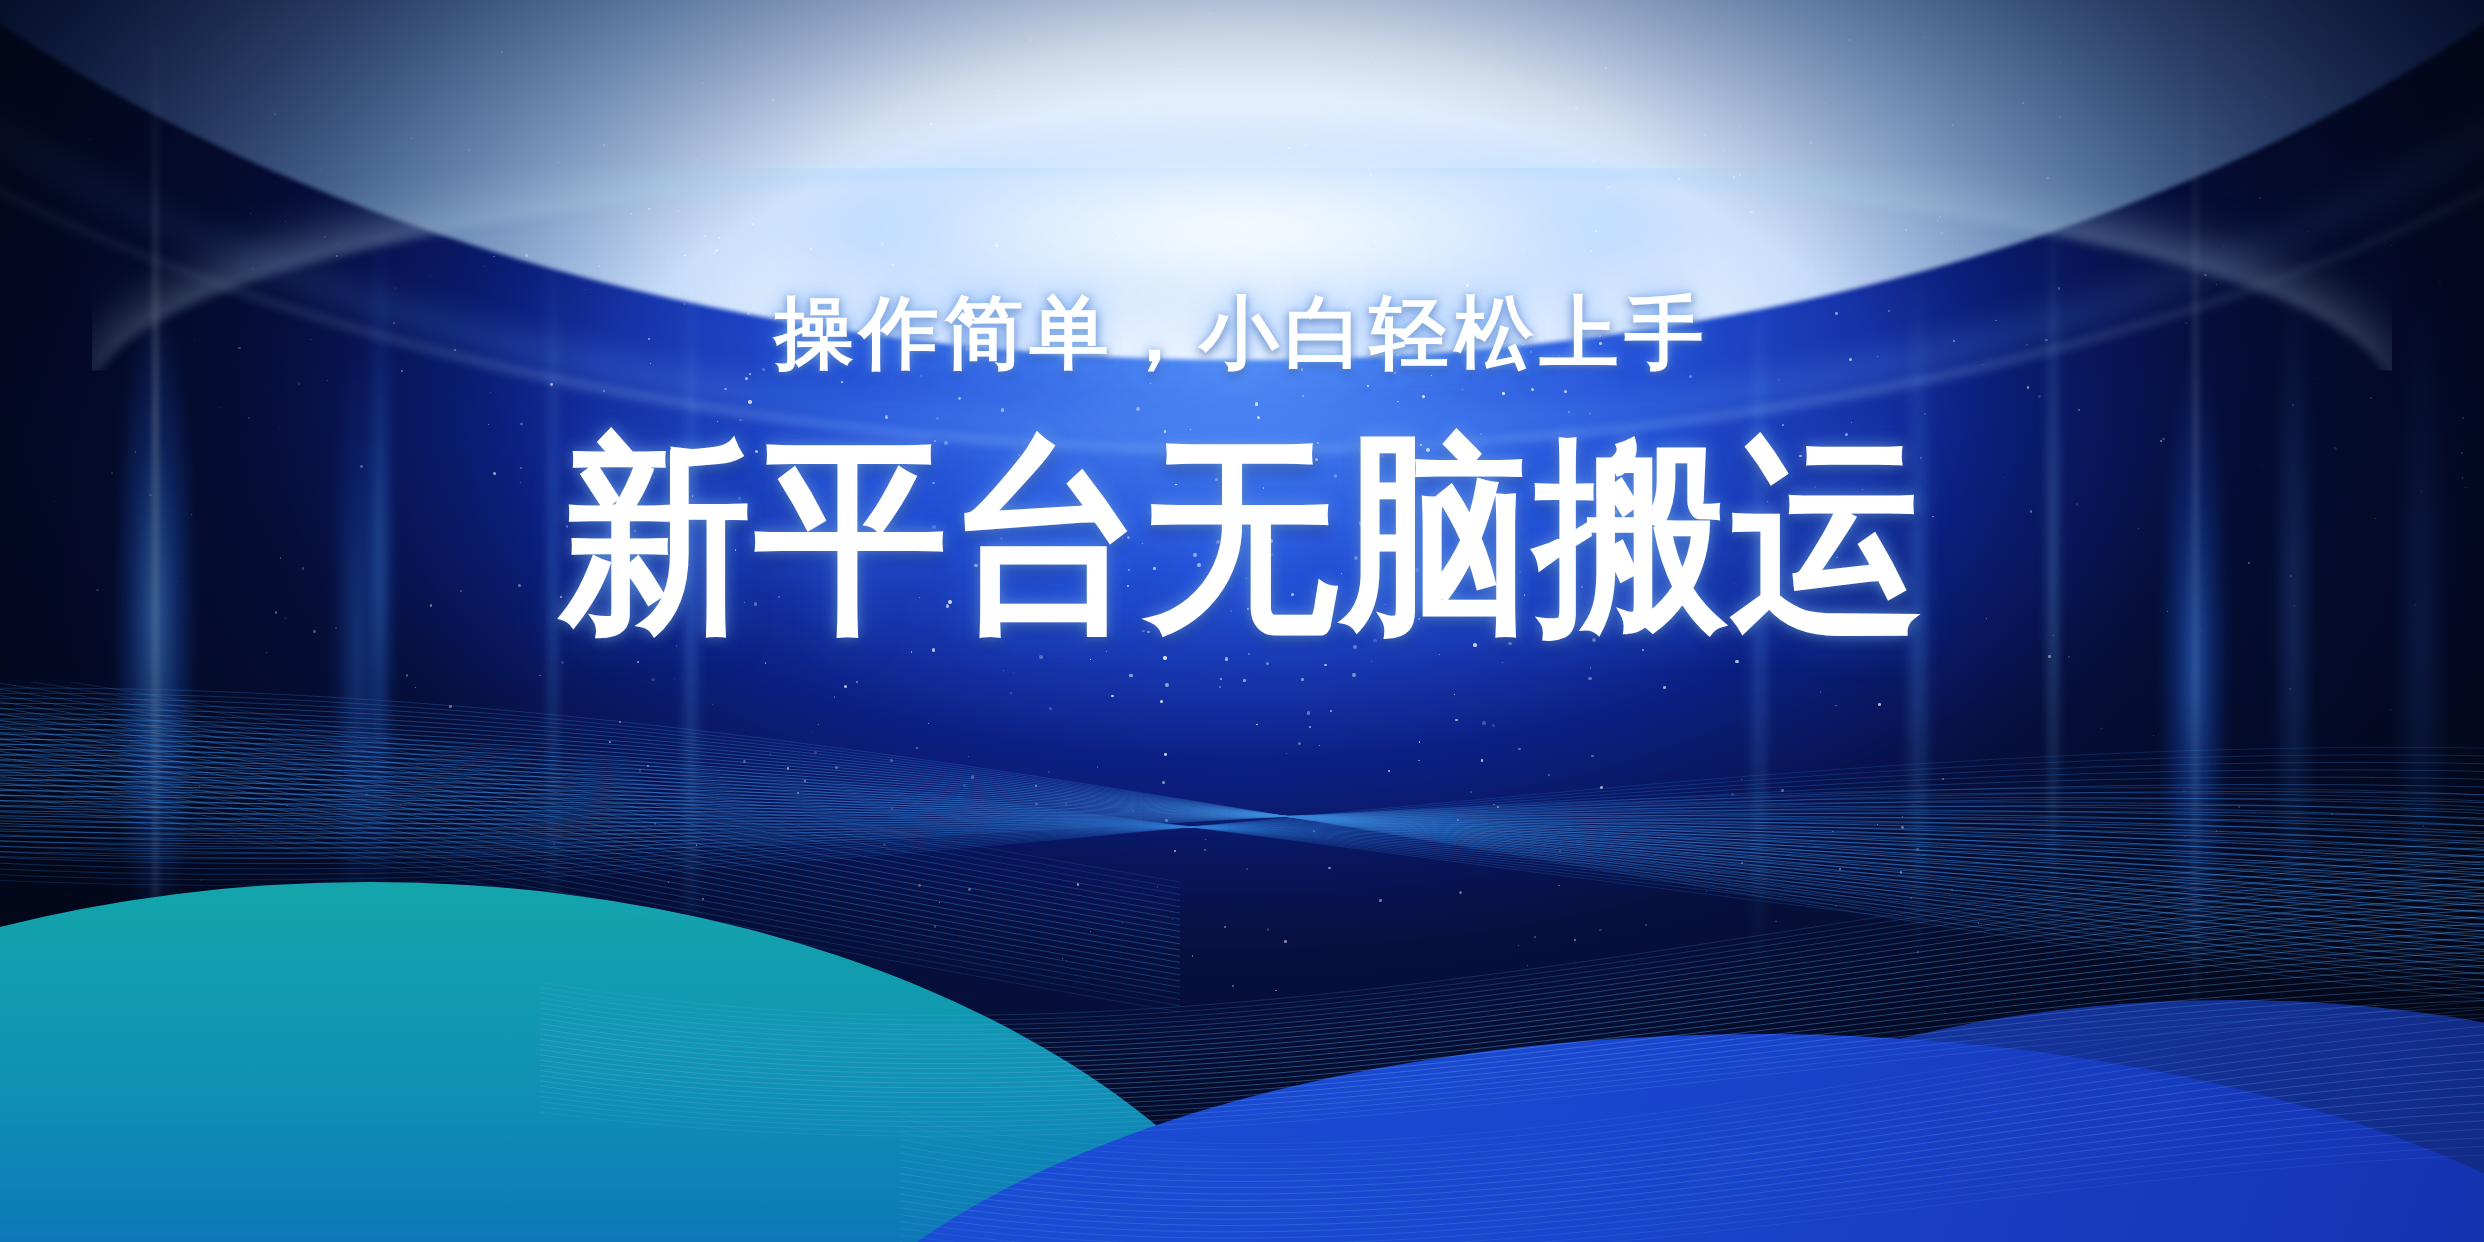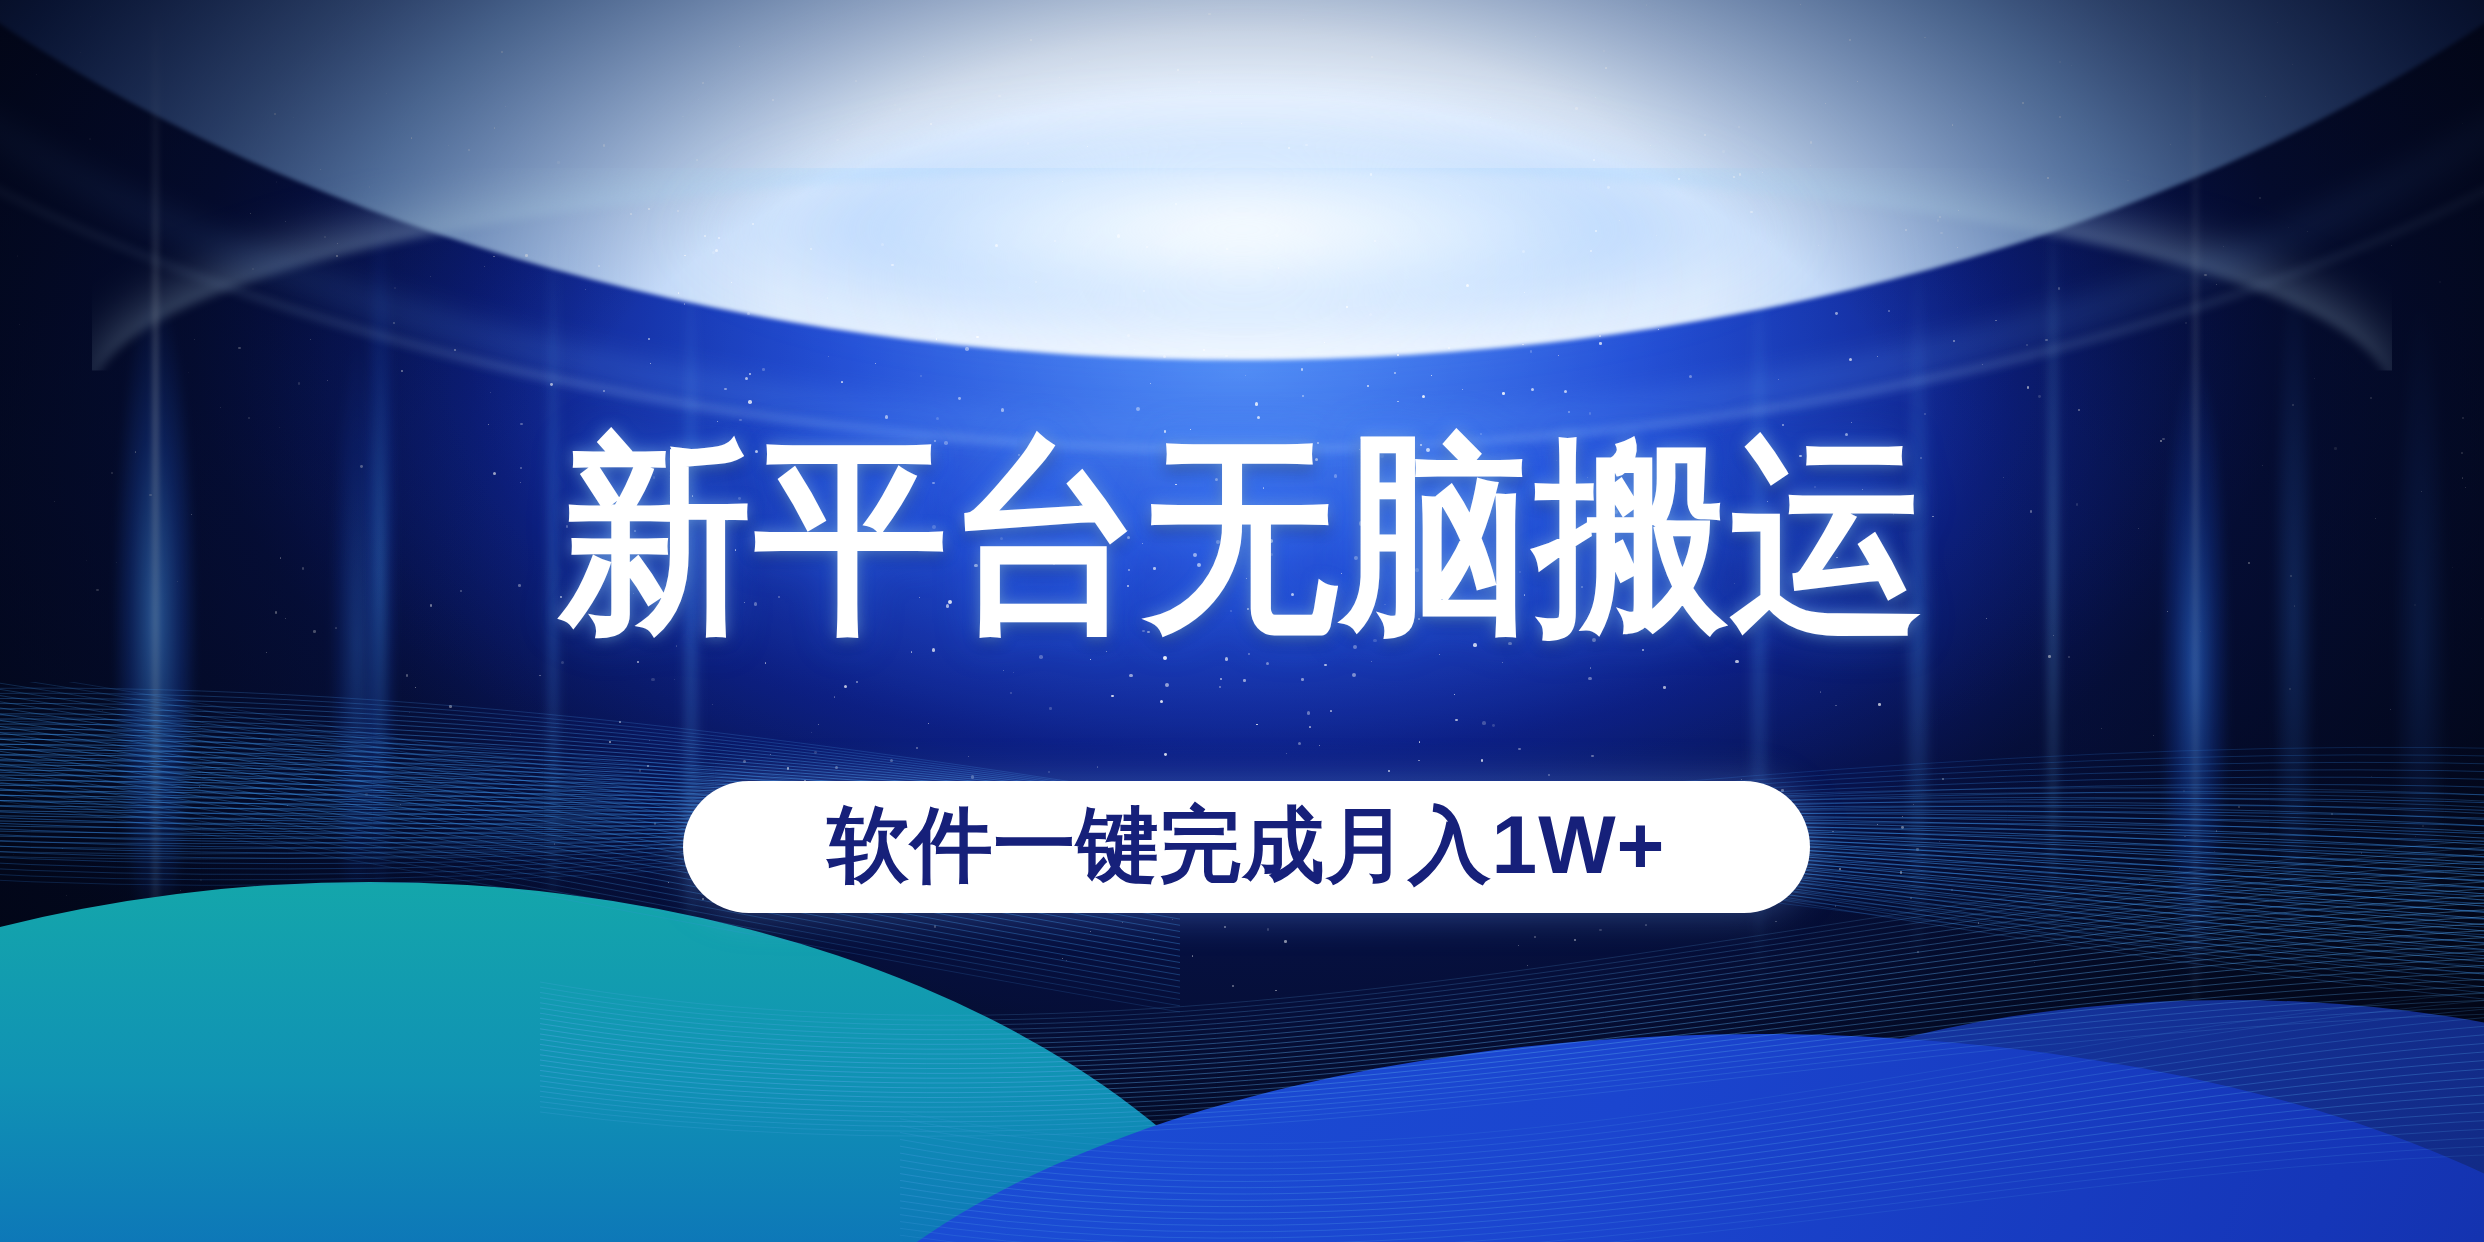--- a/index.html
+++ b/index.html
@@ -1033,20 +1033,18 @@
         <path d="M 900 518.9 C 1467.6 608.4, 2035.2 425.8, 2620 416.3" fill="none" stroke="#4fa0e6" stroke-width="1" opacity="0.291"></path>
         <path d="M 900 525.8 C 1467.6 613.7, 2035.2 433.2, 2620 425.3" fill="none" stroke="#4fa0e6" stroke-width="1" opacity="0.273"></path>
         <path d="M 900 532.6 C 1467.6 618.9, 2035.2 440.5, 2620 434.2" fill="none" stroke="#4fa0e6" stroke-width="1" opacity="0.252"></path>
         <path d="M 900 539.5 C 1467.6 624.2, 2035.2 447.9, 2620 443.2" fill="none" stroke="#4fa0e6" stroke-width="1" opacity="0.228"></path>
         <path d="M 900 546.3 C 1467.6 629.5, 2035.2 455.3, 2620 452.1" fill="none" stroke="#4fa0e6" stroke-width="1" opacity="0.201"></path>
         <path d="M 900 553.2 C 1467.6 634.7, 2035.2 462.6, 2620 461.1" fill="none" stroke="#4fa0e6" stroke-width="1" opacity="0.173"></path>
         <path d="M 900 560.0 C 1467.6 640.0, 2035.2 470.0, 2620 470.0" fill="none" stroke="#4fa0e6" stroke-width="1" opacity="0.144"></path>
       </g>
     </svg>
 
+  <div class="subtitle">操作简单，小白轻松上手</div>
 
   <div class="headline">新平台无脑搬运</div>
 
-  <div class="pill">
-    <span class="pill-text">软件一键完成月入1W+</span>
-  </div>
 
 </div>
 
 </body></html>

